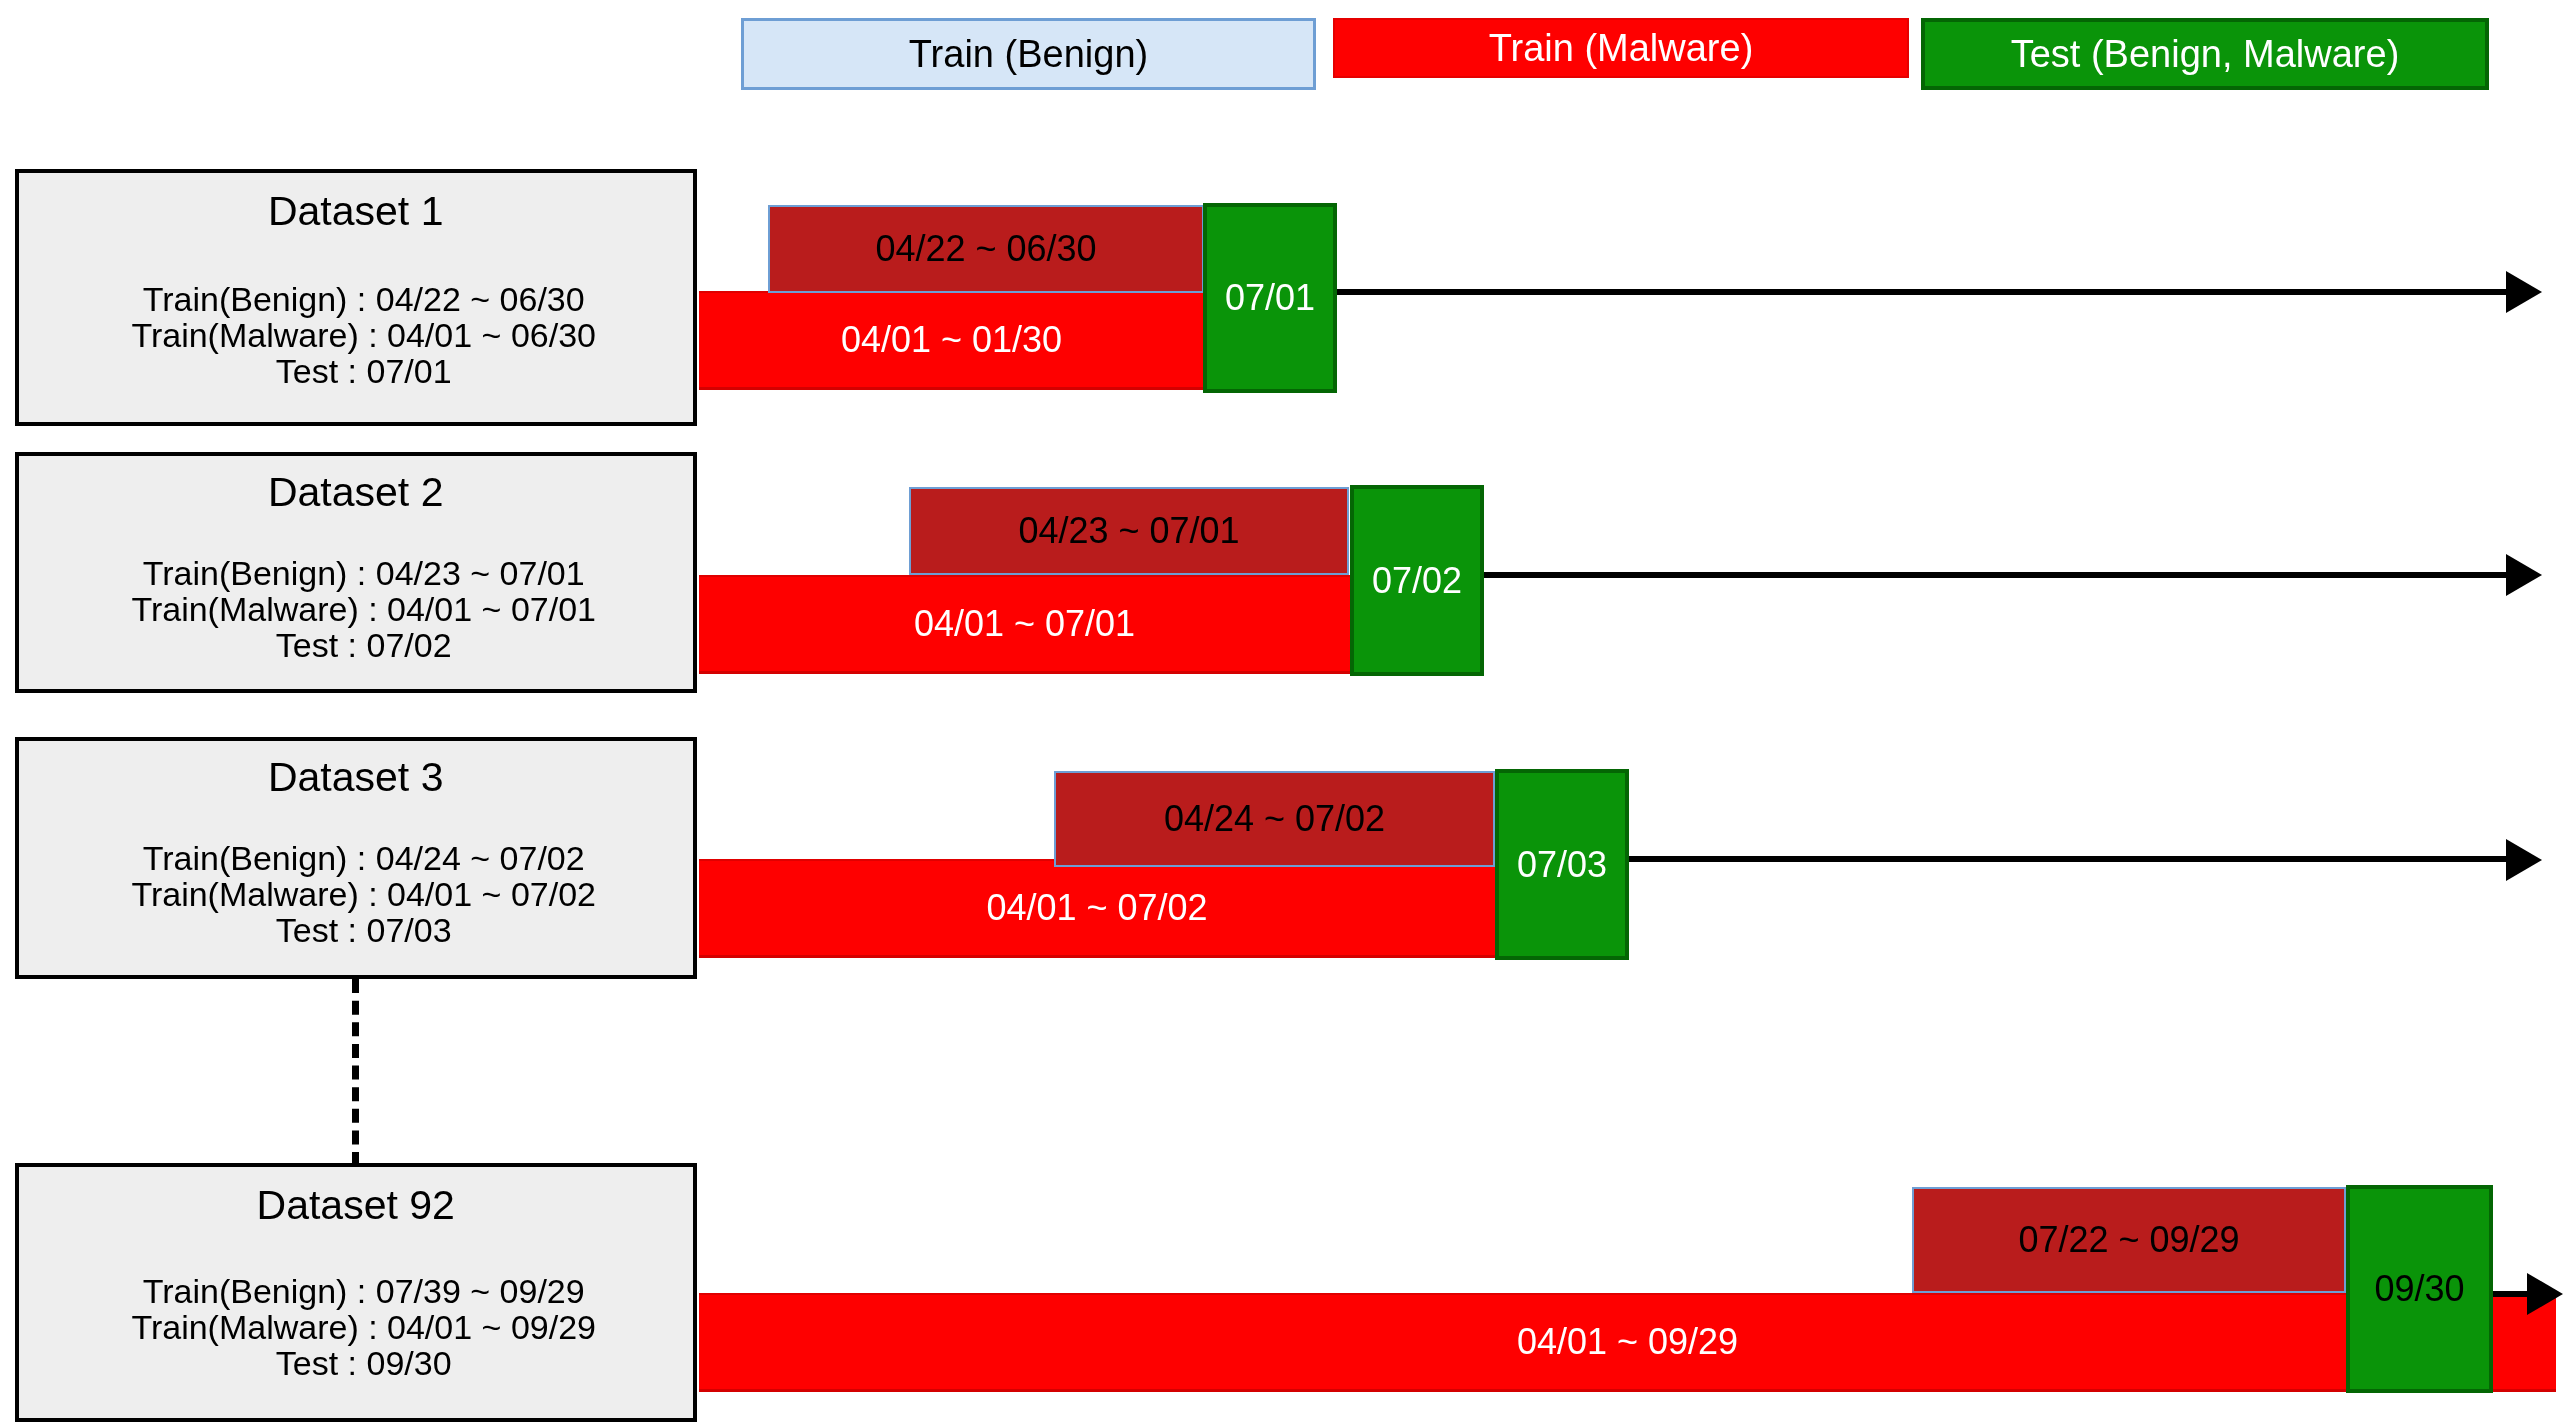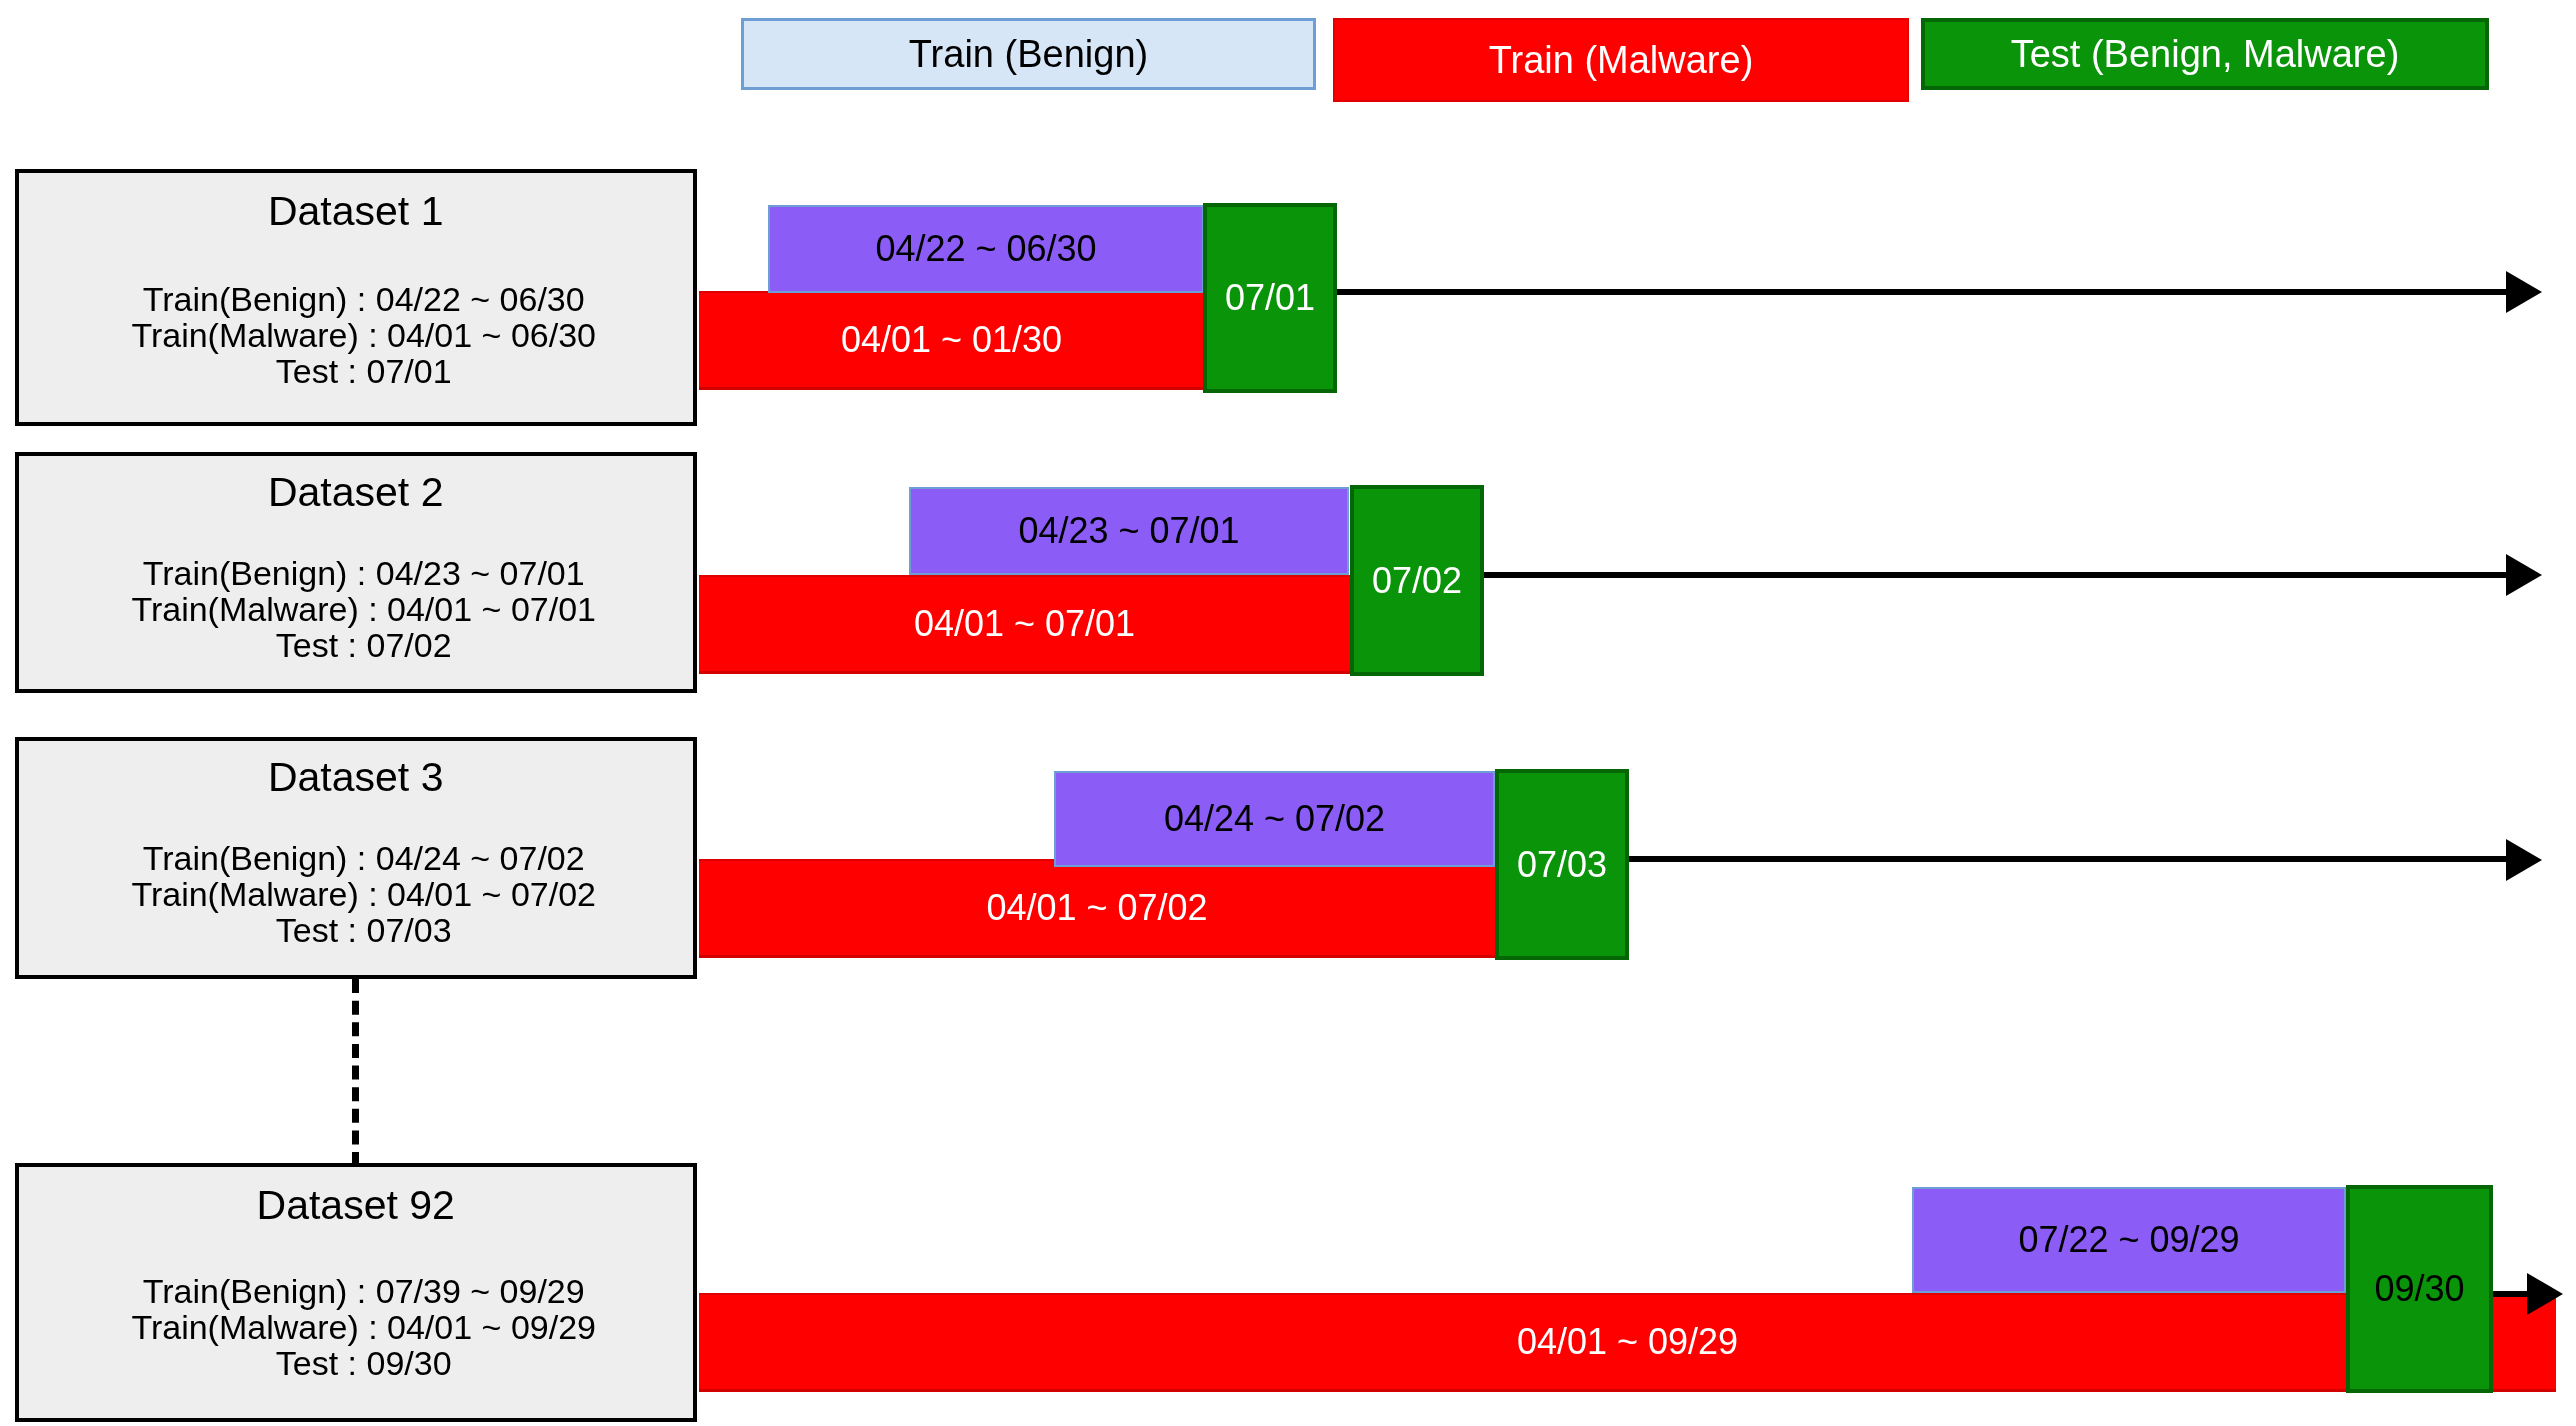--- a/index.html
+++ b/index.html
@@ -46,21 +46,21 @@
     font-size:34px;
     line-height:1.06;
     padding-left:16px;
   }
   .info-lines div{white-space:nowrap;}
 
   
   .bar-benign{
     position:absolute;
     box-sizing:border-box;
-    background:#8b5cf6;
+    background:#b91c1c;
     border:2.4px solid #6e9ed4;
     display:flex;align-items:center;justify-content:center;
     color:#000000;font-size:36px;
     z-index:2;
   }
   .bar-malware{
     position:absolute;
     box-sizing:border-box;
     background:#fe0000;
     border-top:2.4px solid #e00000;
@@ -106,21 +106,21 @@
 </style>
 </head>
 <body>
 
 <div id="stage">
 
   <div class="legend-item lg-benign" style="left:741px;top:18px;width:575px;height:72px;">
     <span>Train (Benign)</span>
   </div>
 
-  <div class="legend-item lg-malware" style="left:1333px;top:18px;width:576px;height:84px;">
+  <div class="legend-item lg-malware" style="left:1333px;top:18px;width:576px;height:60px;">
     <span>Train (Malware)</span>
   </div>
 
   <div class="legend-item lg-test" style="left:1921px;top:18px;width:568px;height:72px;">
     <span>Test (Benign, Malware)</span>
   </div>
 
   <div class="info-box" style="left:14.7px;top:169px;width:682px;height:257px;padding-top:18px;">
     <div class="info-title">Dataset 1</div>
     <div class="info-lines" style="margin-top:49px;">

